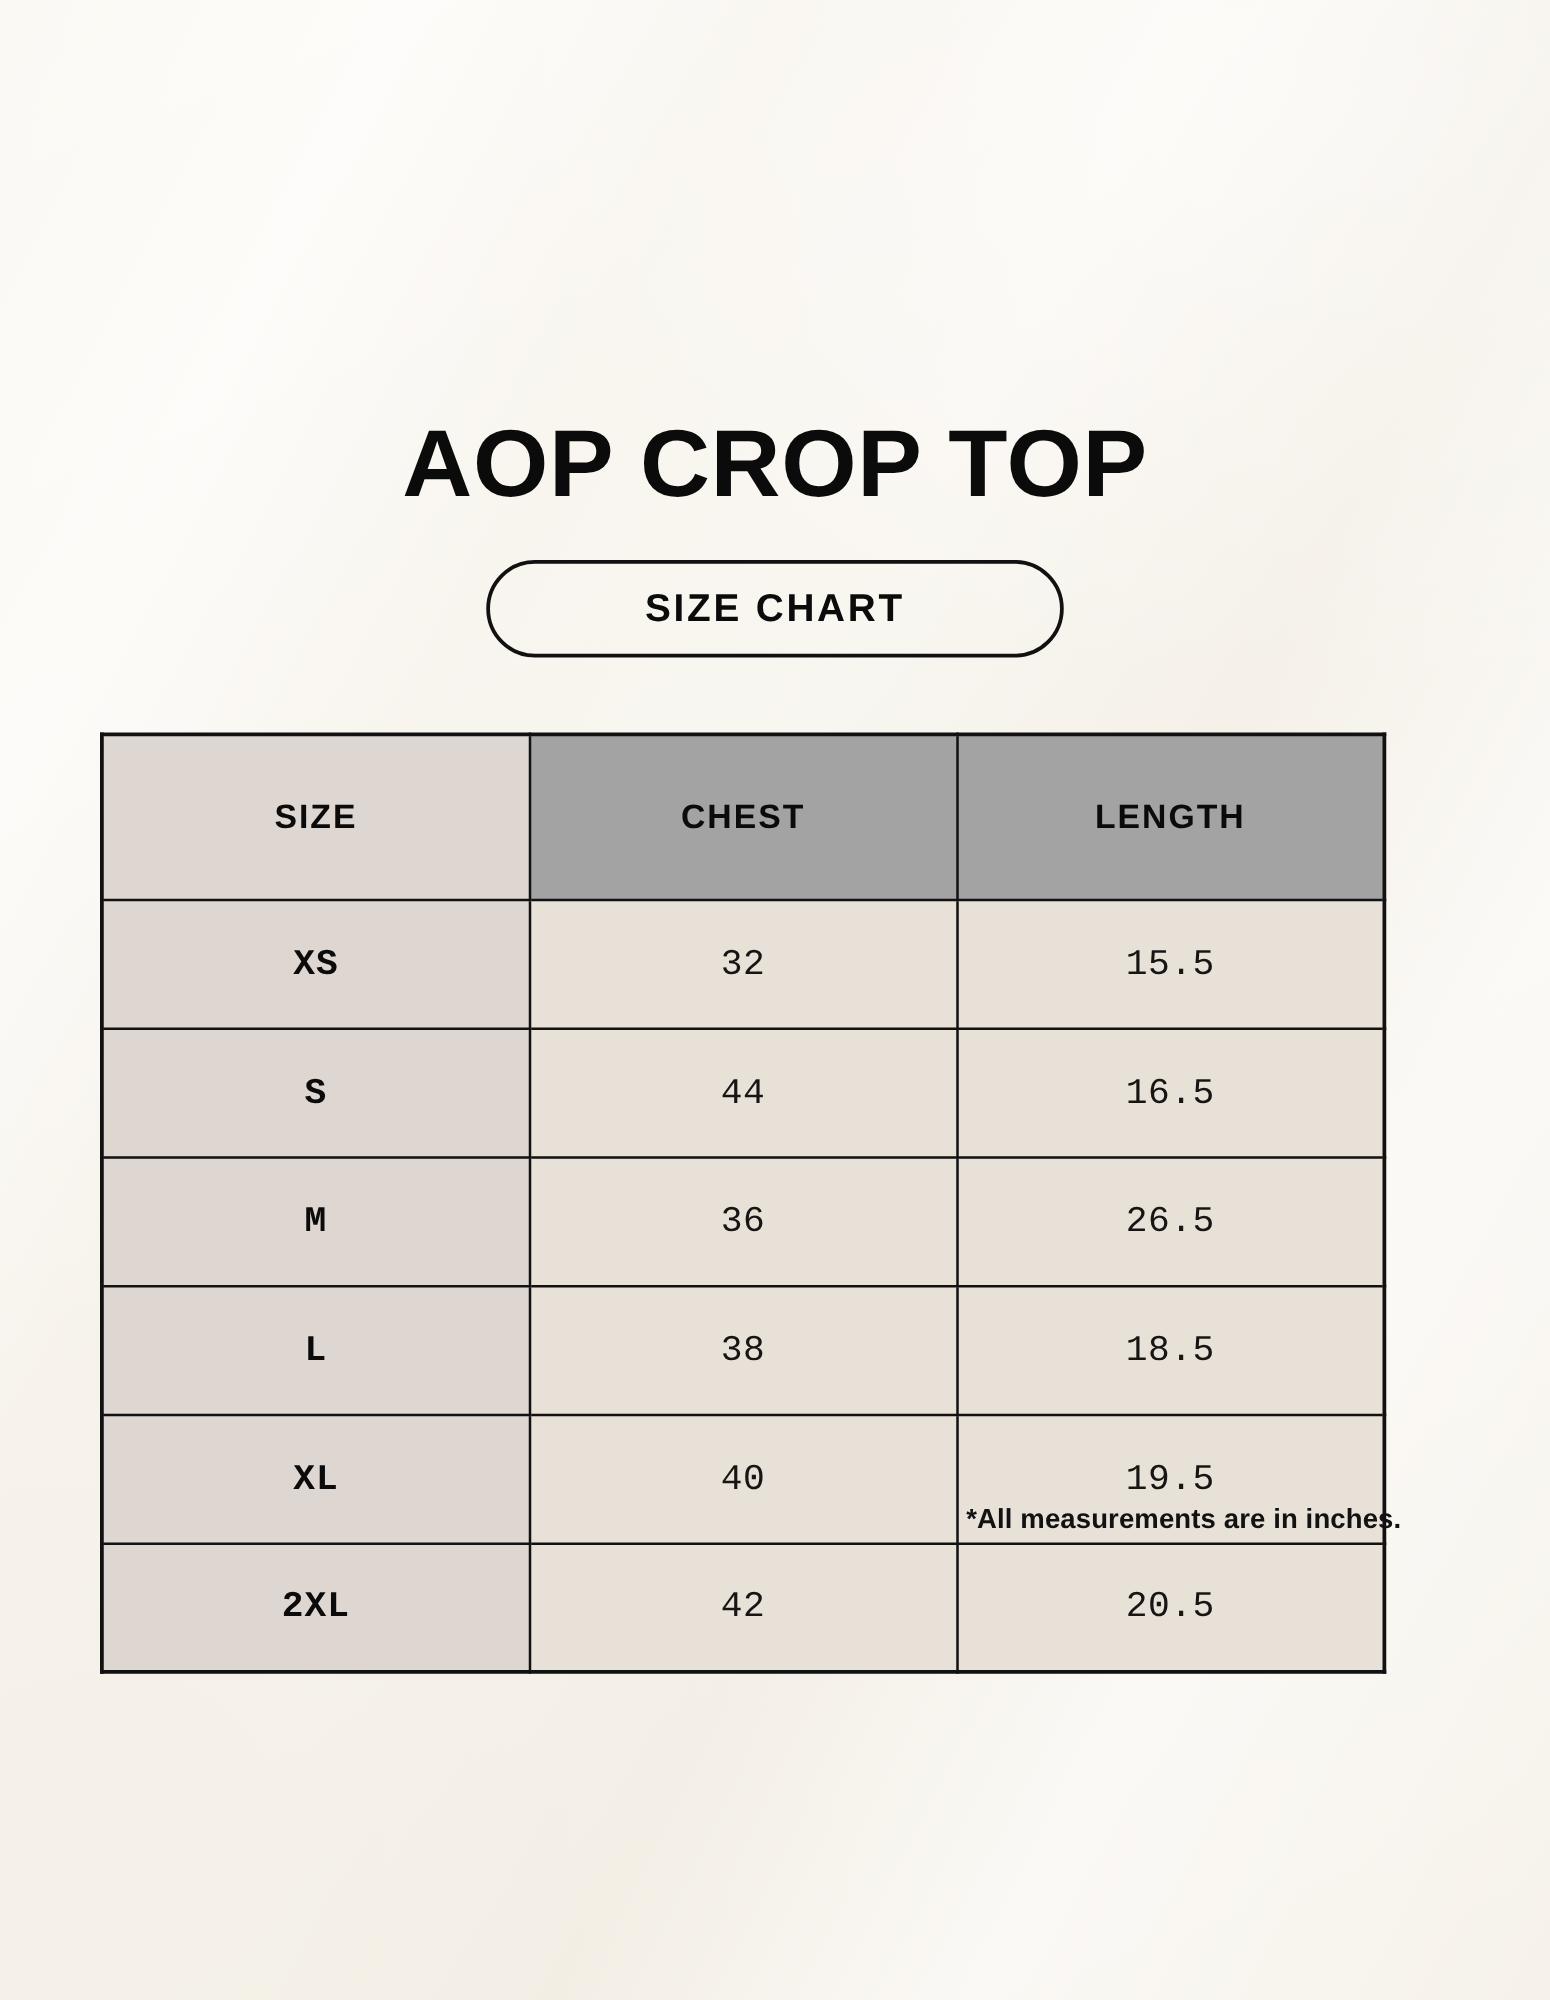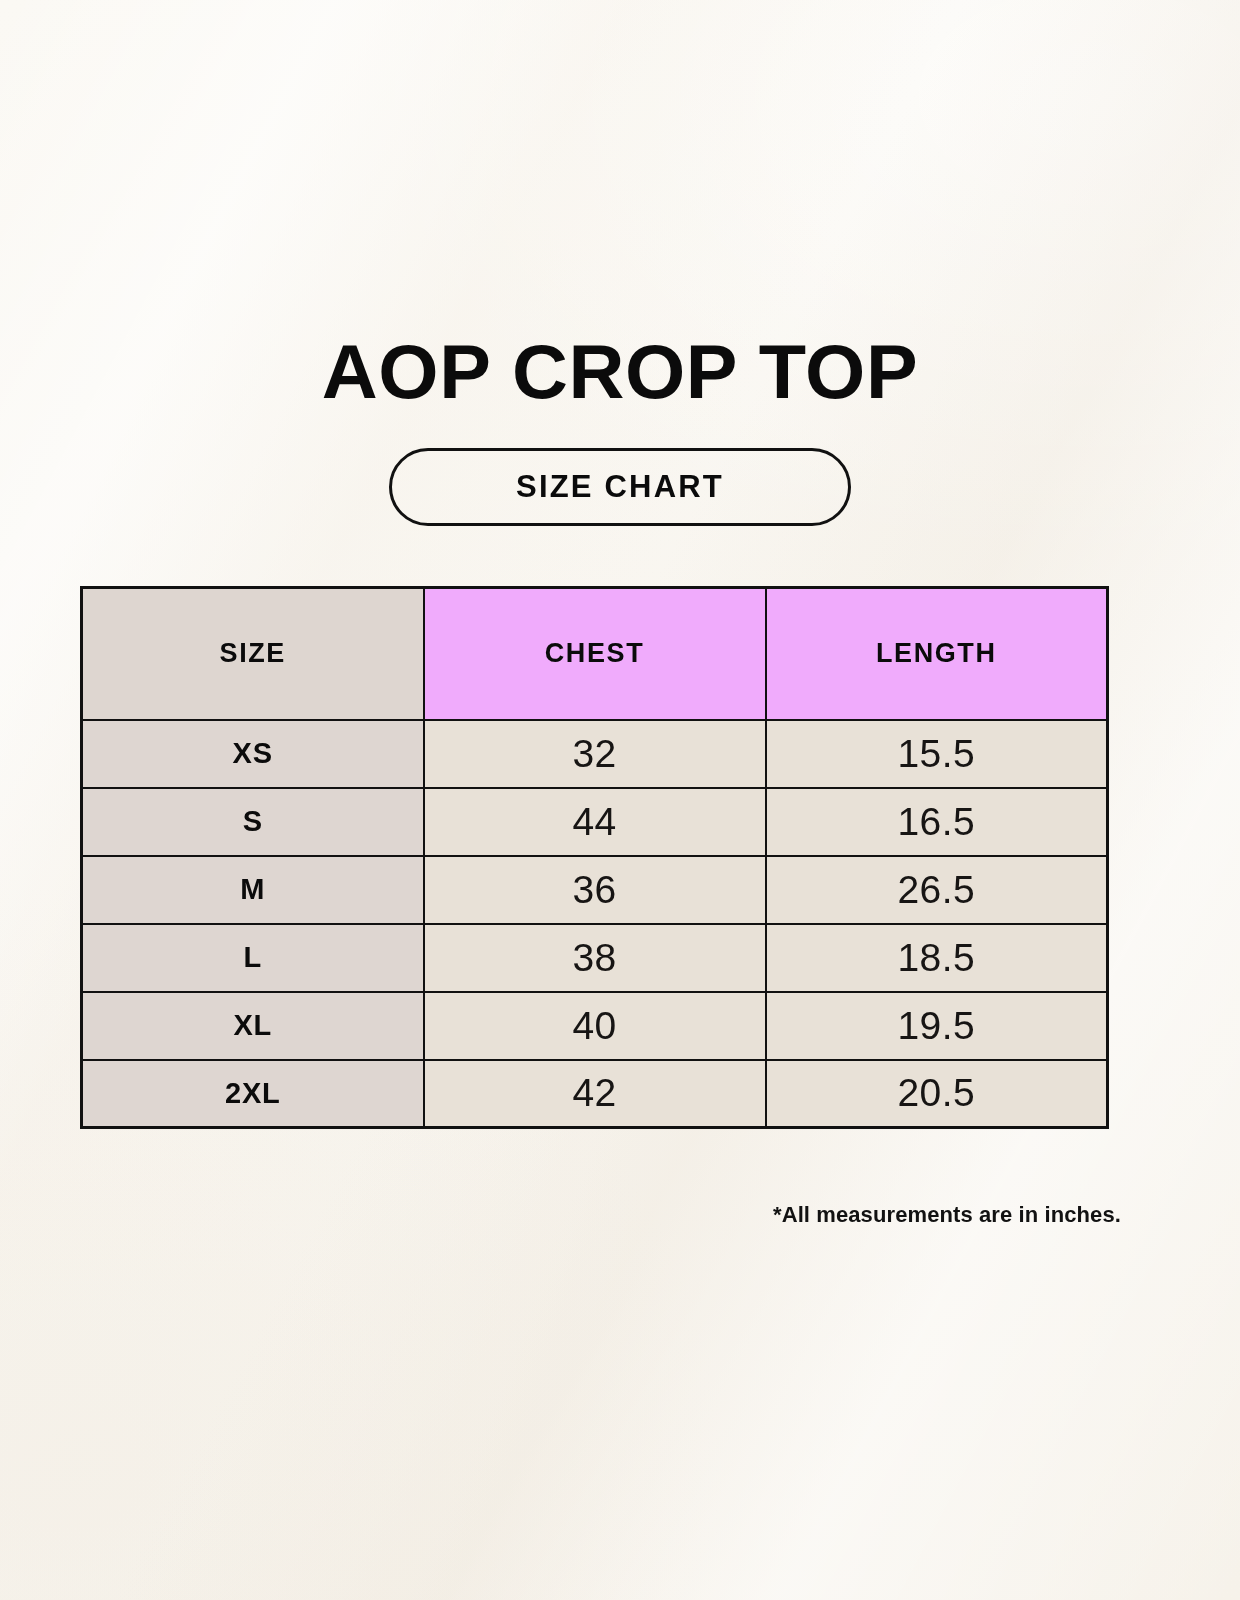--- a/index.html
+++ b/index.html
@@ -107,35 +107,35 @@
 
   thead th {
     height: 132px;
     font-size: 27px;
     font-weight: 700;
     letter-spacing: 1.6px;
     color: #0b0b0b;
   }
 
   th.col-size   { background: #ded6d0; }
-  th.col-metric { background: #f0abfc; }
-
-  tbody tr { height: 68px; }
+  th.col-metric { background: #a3a3a3; }
+
+  tbody tr { height: 103px; font-family: Liberation Mono, monospace; }
 
   td.cell-size {
     background: #ded6d1;
     font-size: 29px;
     font-weight: 700;
     letter-spacing: 0.8px;
     color: #0b0b0b;
   }
 
   td.cell-value {
     background: #e8e1d7;
-    font-size: 39px;
+    font-size: 29px;
     font-weight: 400;
     letter-spacing: 0.4px;
     color: #171514;
   }
 
   
   .footnote {
     position: absolute;
     left: 92px;
     top: 1202px;

